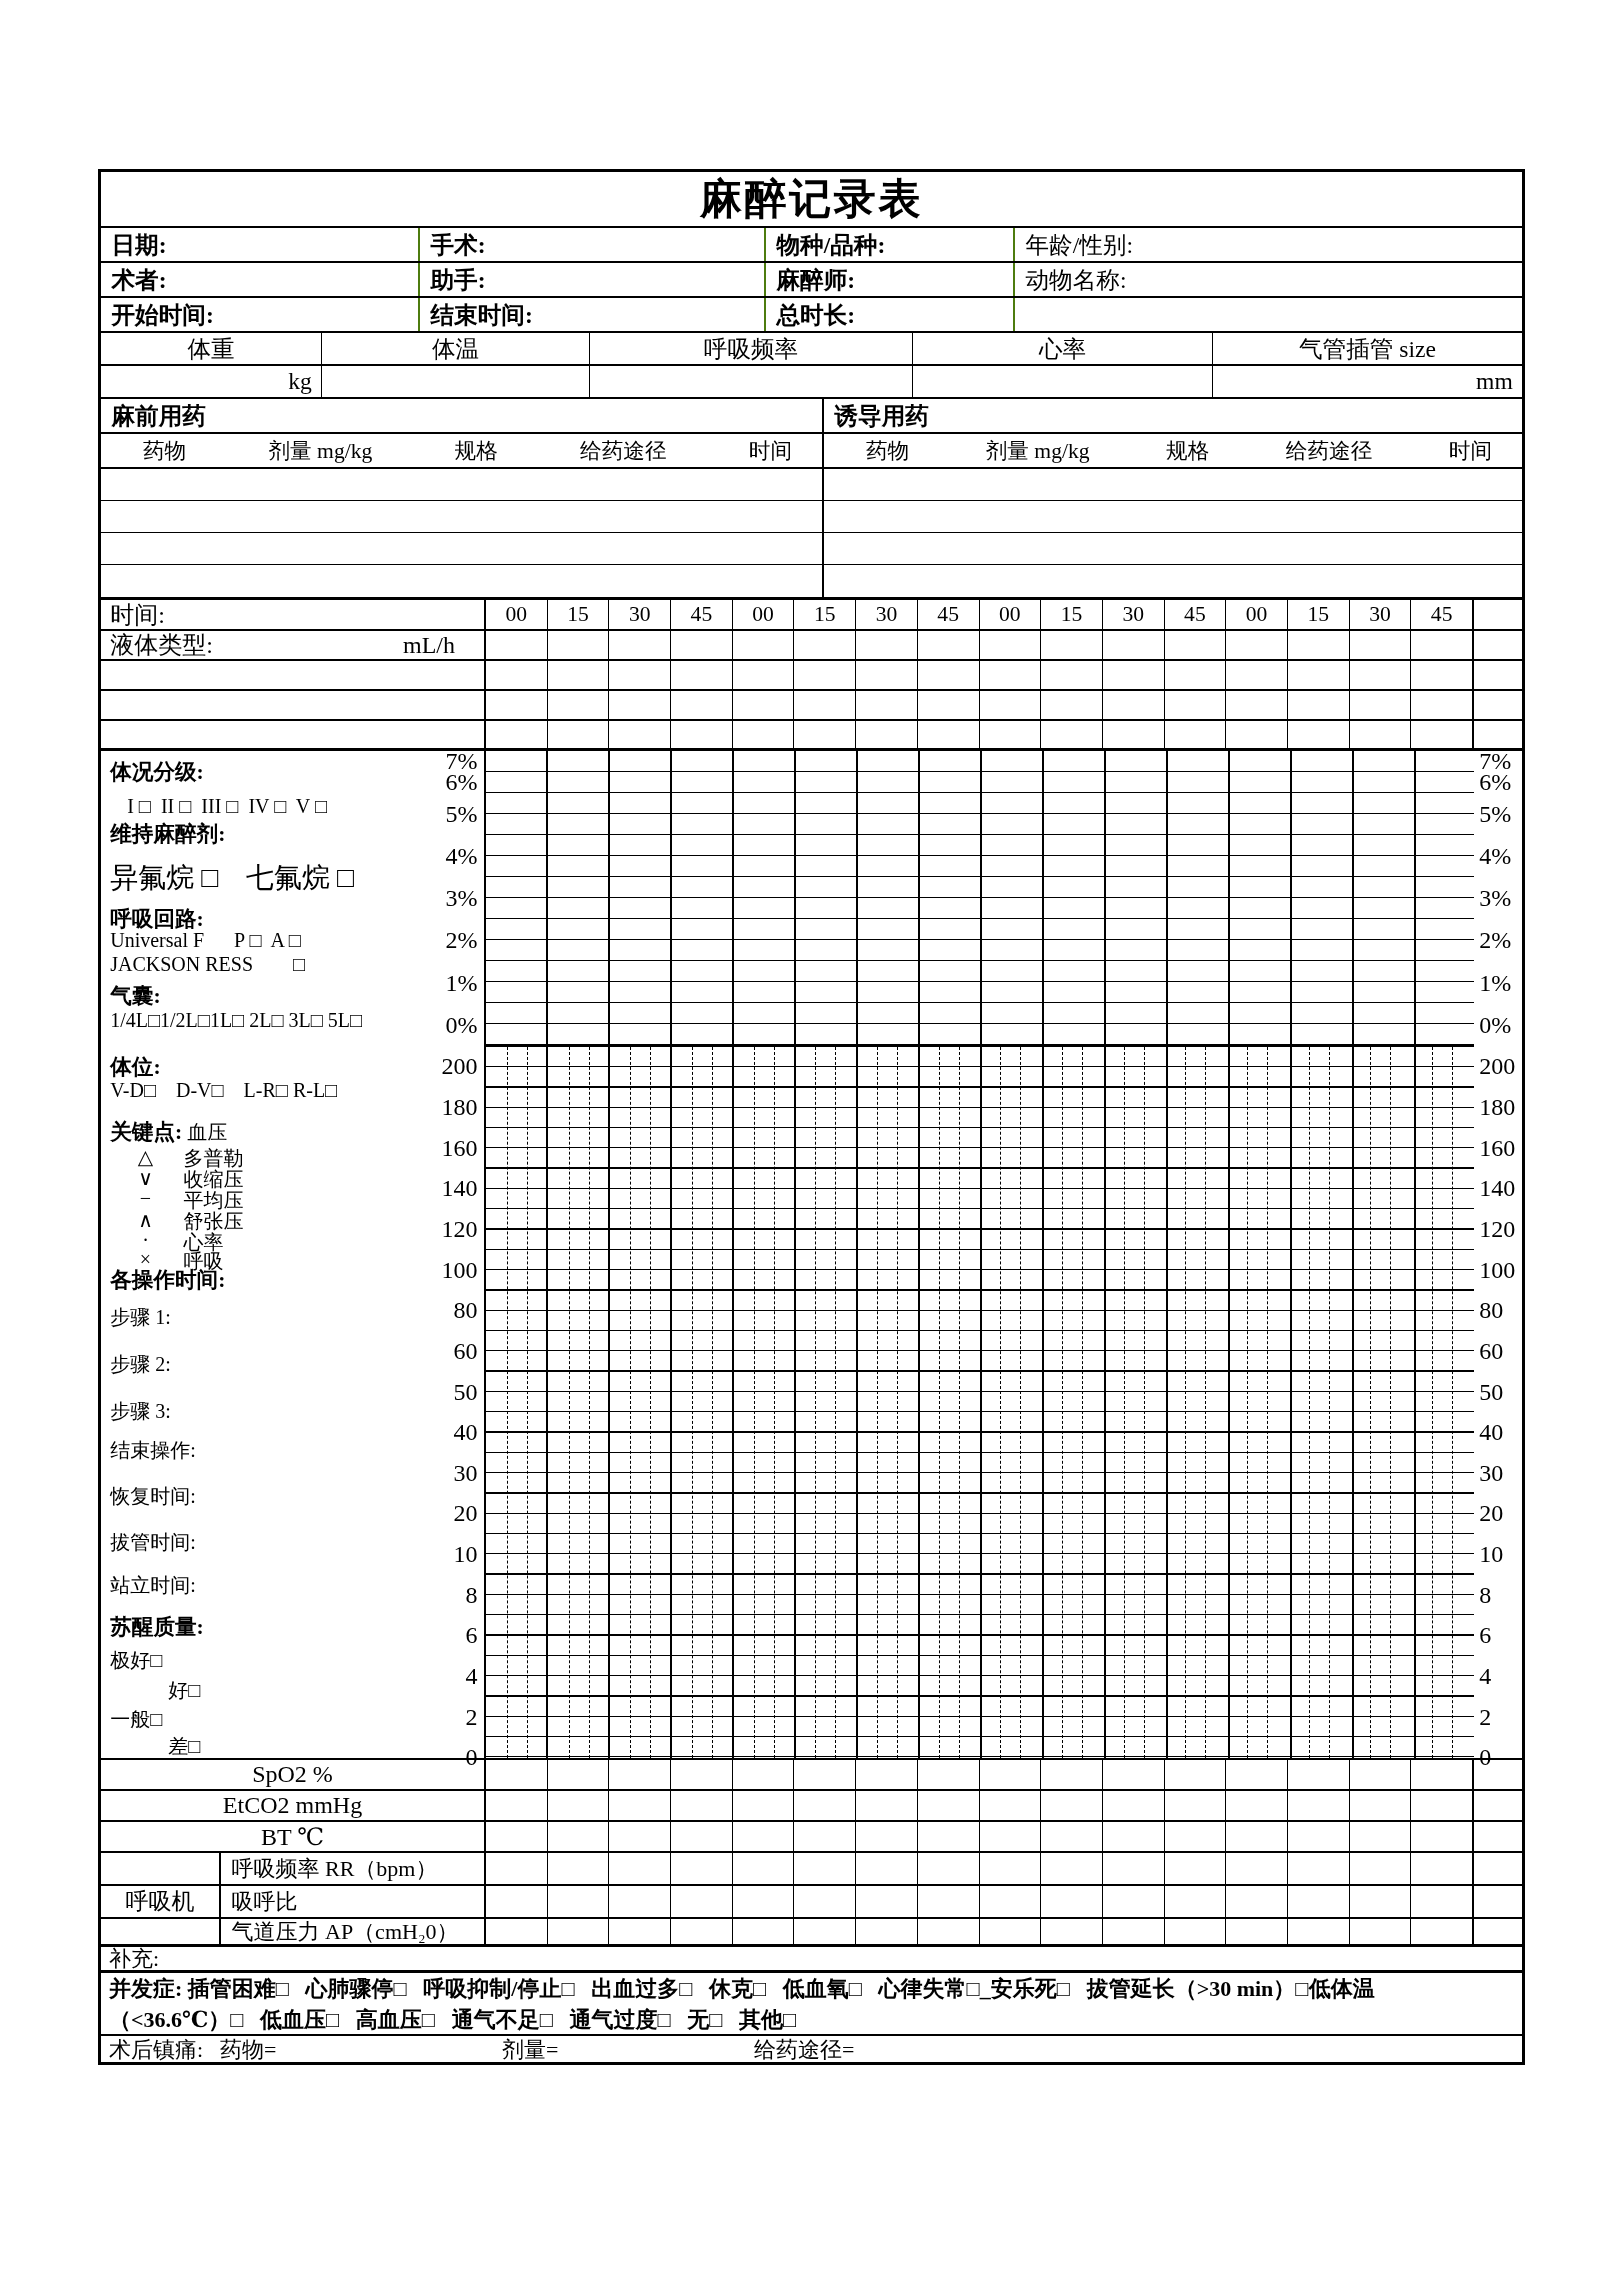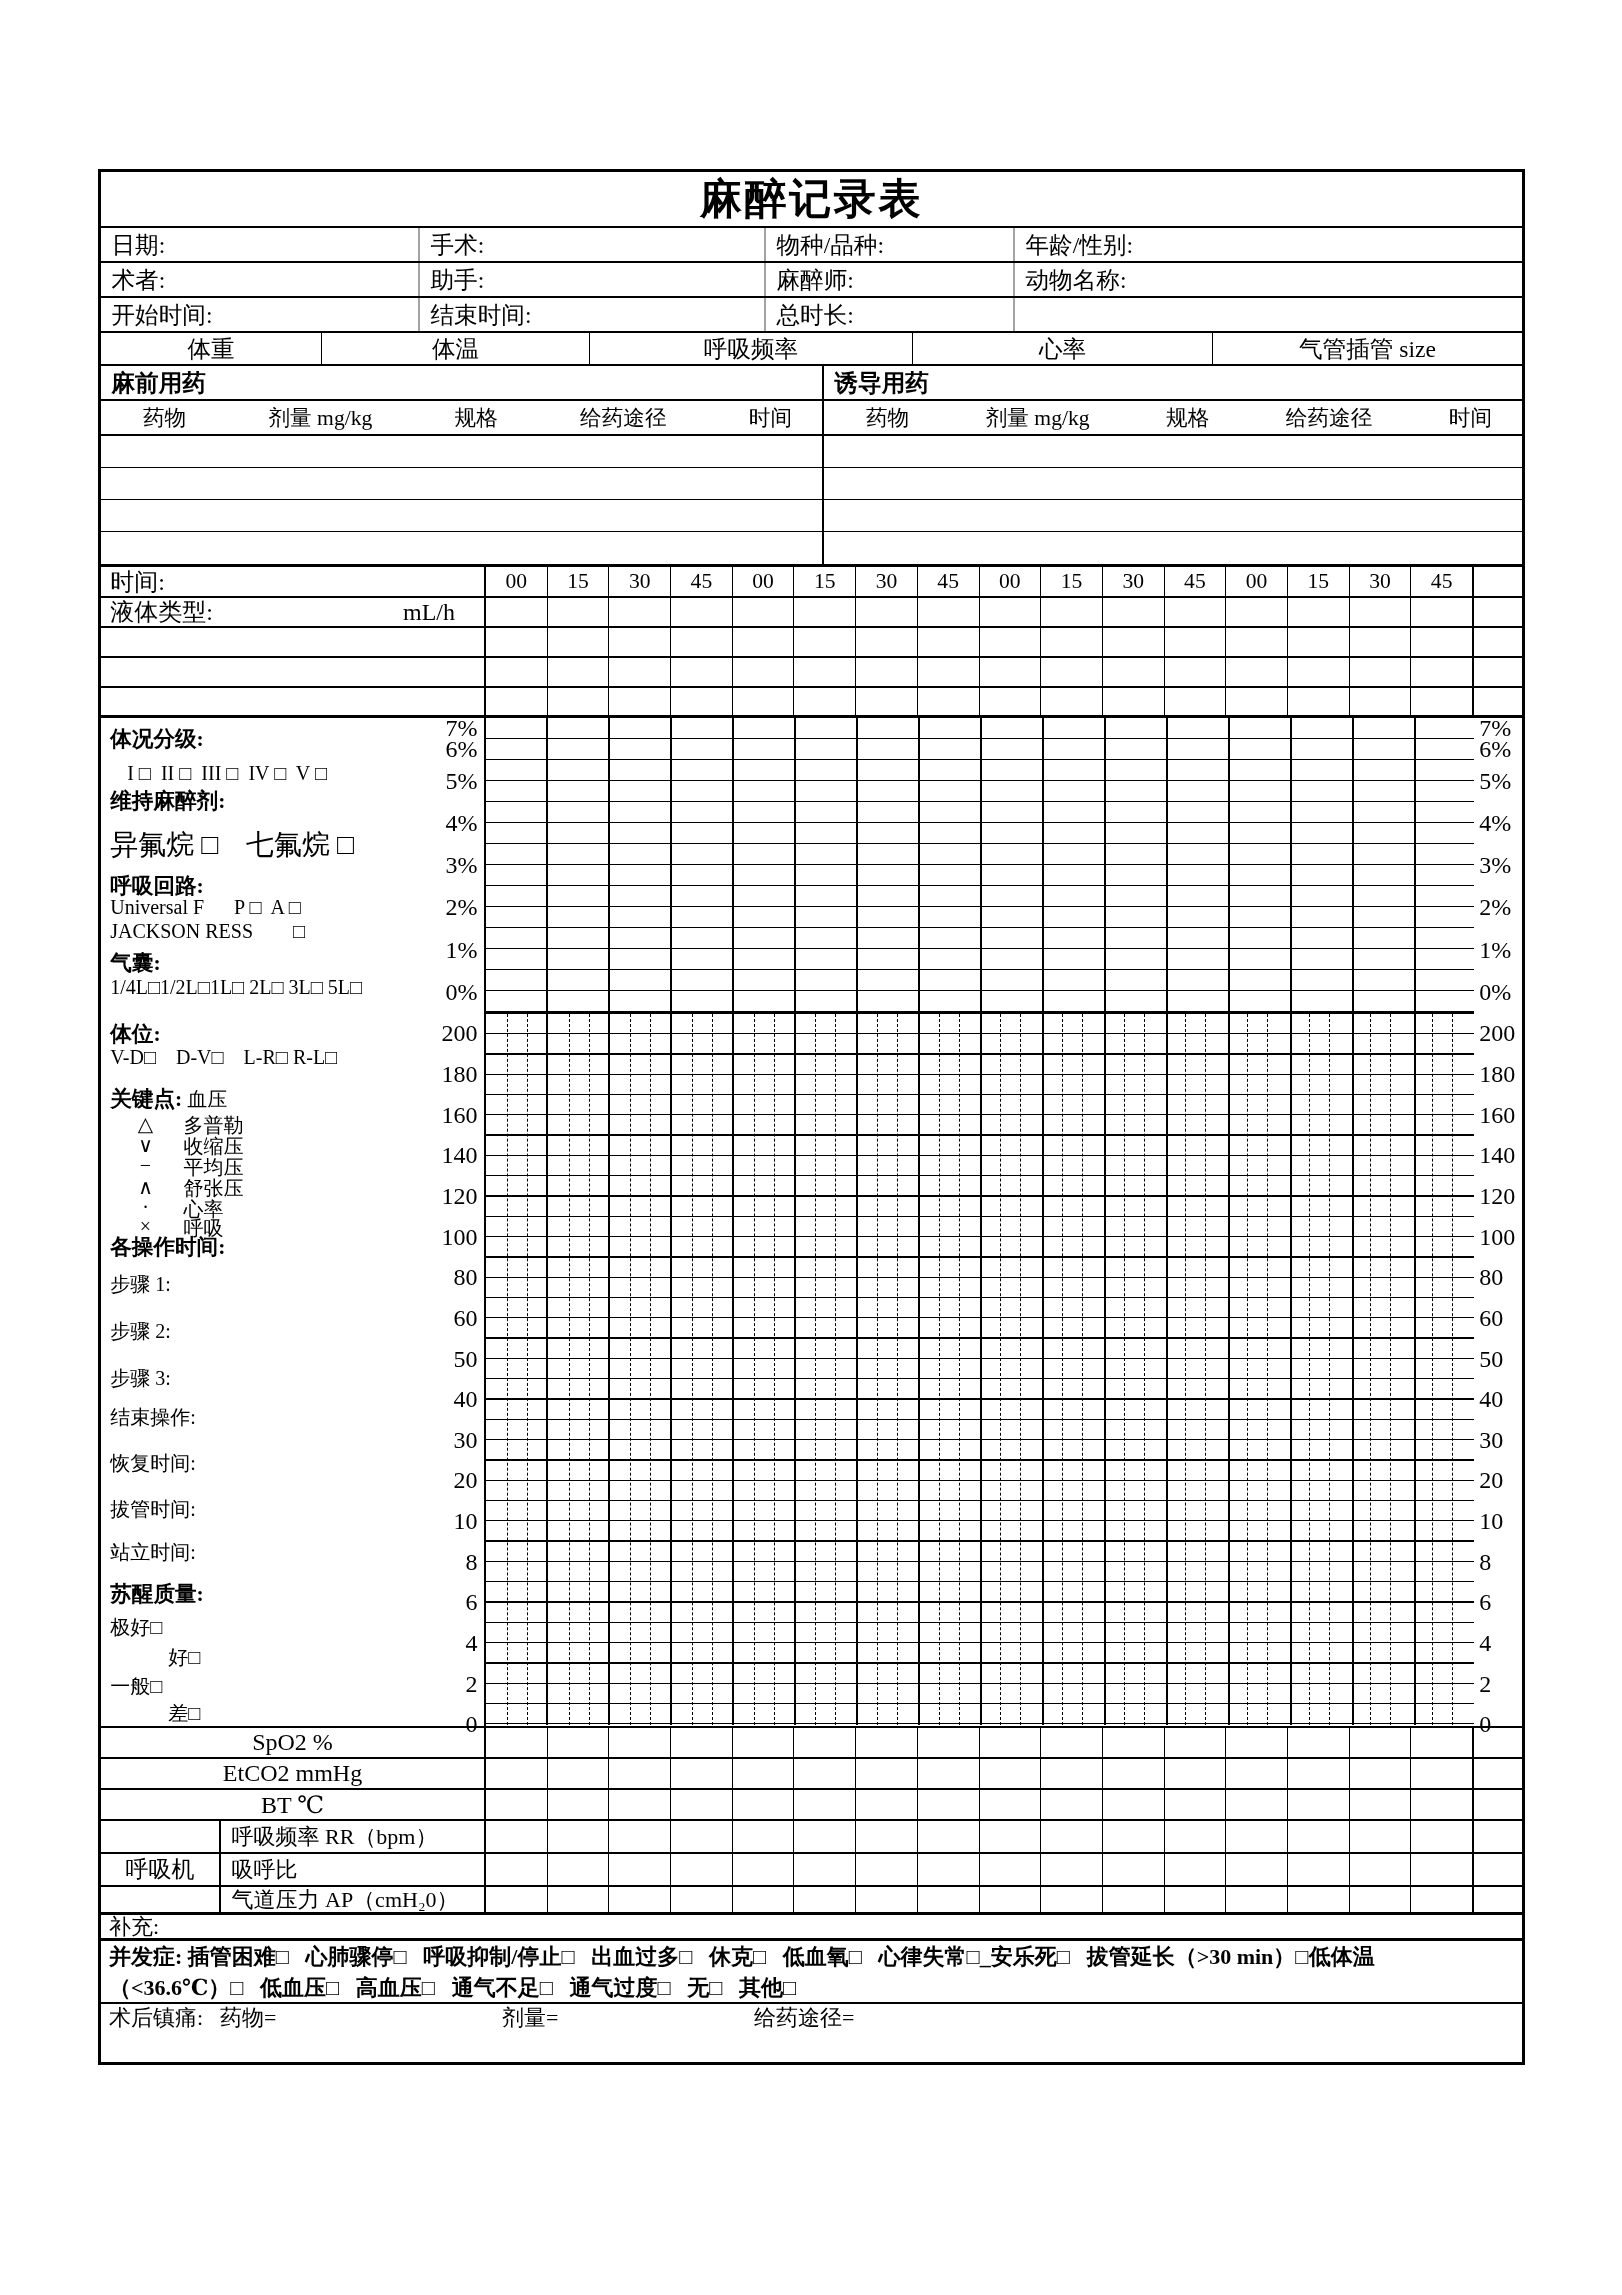--- a/index.html
+++ b/index.html
@@ -2,21 +2,21 @@
 <html style="font-size:10.5px"><head>
 <meta charset="utf-8">
 <style>
   html,body{margin:0;padding:0;background:#888;}
   .sheet{position:relative;width:1623px;height:2295px;background:#fff;
          font-family:"Liberation Serif","DejaVu Serif",serif;color:#000;overflow:hidden;}
   .form{position:absolute;left:98px;top:169px;width:1427px;height:1896px;
         border:3.3px solid #000;box-sizing:border-box;display:flex;flex-direction:column;overflow:hidden;}
   .row{box-sizing:border-box;display:flex;flex-shrink:0;} .bb3{border-bottom:2px solid #000;}
   .bb4{border-bottom:2.6px solid #000;} .bb5{border-bottom:3.3px solid #000;}
-  .br2{border-right:1.3px solid #000;} .br3{border-right:2px solid #a3a3a3;}
+  .br2{border-right:1.3px solid #000;} .br3{border-right:2px solid #4d7c0f;font-weight:bold;}
   .cell{box-sizing:border-box;display:flex;align-items:center;font-size:23.6px;}
   .cell.pad{padding-left:10.5px;}
   .center{justify-content:center;}
   .title-row{height:56px;align-items:center;justify-content:center;}
   .title{font-size:42px;font-weight:bold;letter-spacing:2.6px;}
   .h53{height:35px;} .h50{height:33px;} .h51{height:33px;} .h48{height:31px;} .h47{height:31px;} .h46{height:30px;}
   .h43{height:28px;} .h40{height:26px;} .h97{height:63px;font-weight:bold;}
   
   .w487{width:319px;} .w528{width:346px;} .w380{width:249px;} .flex1{flex:1;}
   
@@ -102,20 +102,27 @@
       <div class="cell pad w380 br3">总时长:</div>
       <div class="cell pad flex1"></div>
     </div>
 
     <div class="row h50 bb3">
       <div class="cell center w338 br2">体重</div>
       <div class="cell center w409 br2">体温</div>
       <div class="cell center w494 br2">呼吸频率</div>
       <div class="cell center w459 br2">心率</div>
       <div class="cell center flex1">气管插管 size</div>
+    </div>
+    <div class="row h51 bb4">
+      <div class="cell unit-cell w338 br2">kg</div>
+      <div class="cell w409 br2"></div>
+      <div class="cell w494 br2"></div>
+      <div class="cell w459 br2"></div>
+      <div class="cell unit-cell flex1">mm</div>
     </div>
 
     <div class="row" style="height:198px;">
       <div class="med-half-l">
         <div class="med-title">麻前用药</div>
         <div class="med-cols">
           <span>药物</span>
           <span>剂量 mg/kg</span>
           <span>规格</span>
           <span>给药途径</span>

